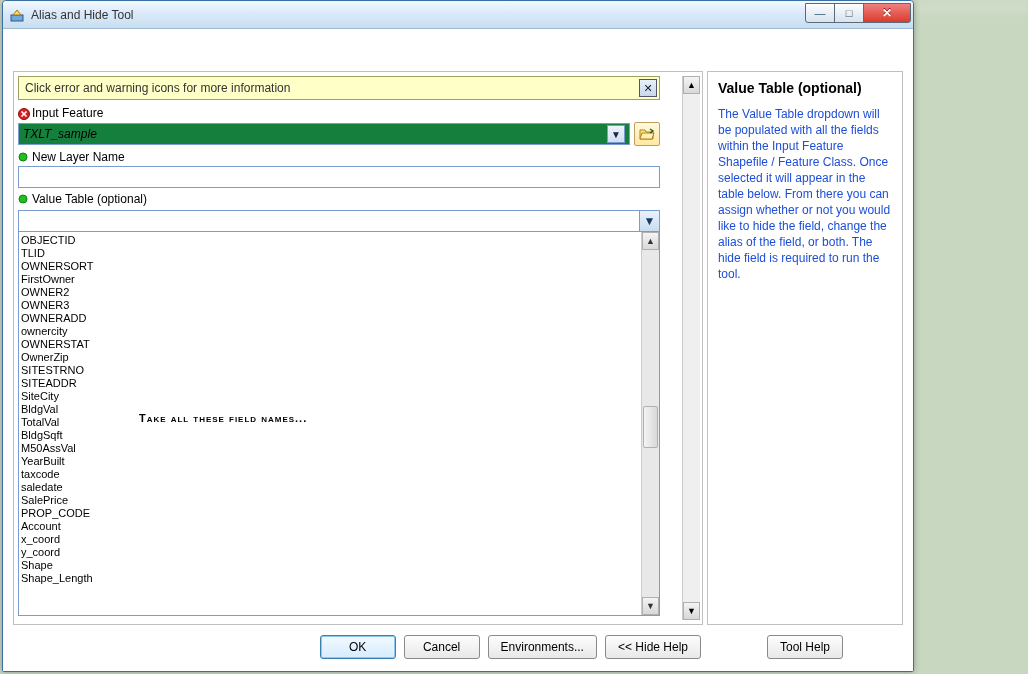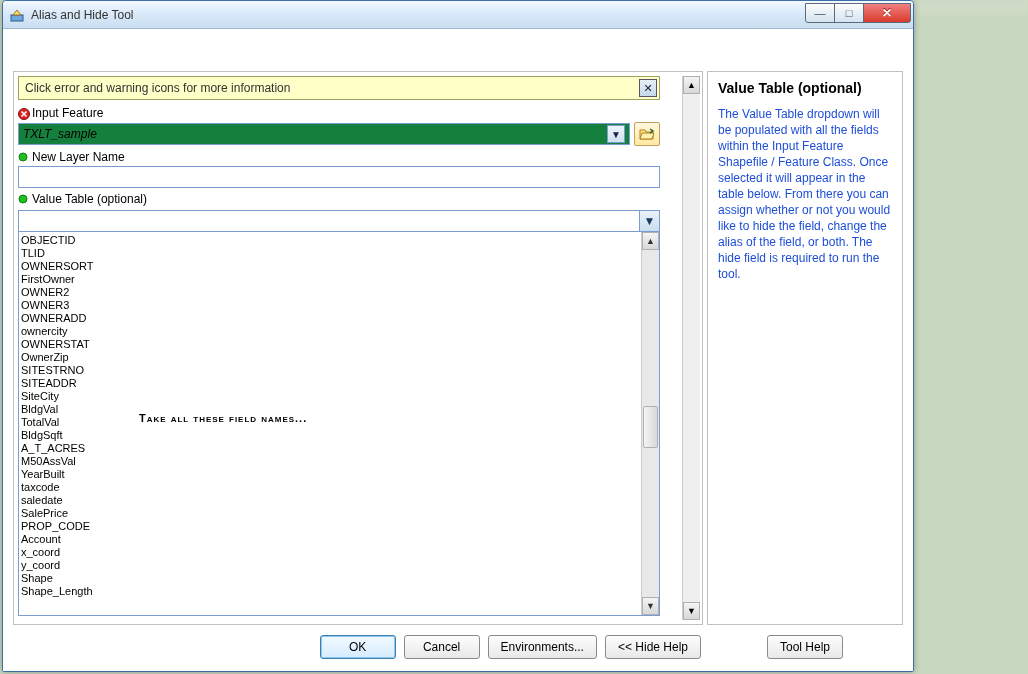--- a/index.html
+++ b/index.html
@@ -360,21 +360,20 @@
                   <div>OWNERADD</div>
                   <div>ownercity</div>
                   <div>OWNERSTAT</div>
                   <div>OwnerZip</div>
                   <div>SITESTRNO</div>
                   <div>SITEADDR</div>
                   <div>SiteCity</div>
                   <div>BldgVal</div>
                   <div>TotalVal</div>
                   <div>BldgSqft</div>
-                  <div>A_T_ACRES</div>
                   <div>M50AssVal</div>
                   <div>YearBuilt</div>
                   <div>taxcode</div>
                   <div>saledate</div>
                   <div>SalePrice</div>
                   <div>PROP_CODE</div>
                   <div>Account</div>
                   <div>x_coord</div>
                   <div>y_coord</div>
                   <div>Shape</div>

